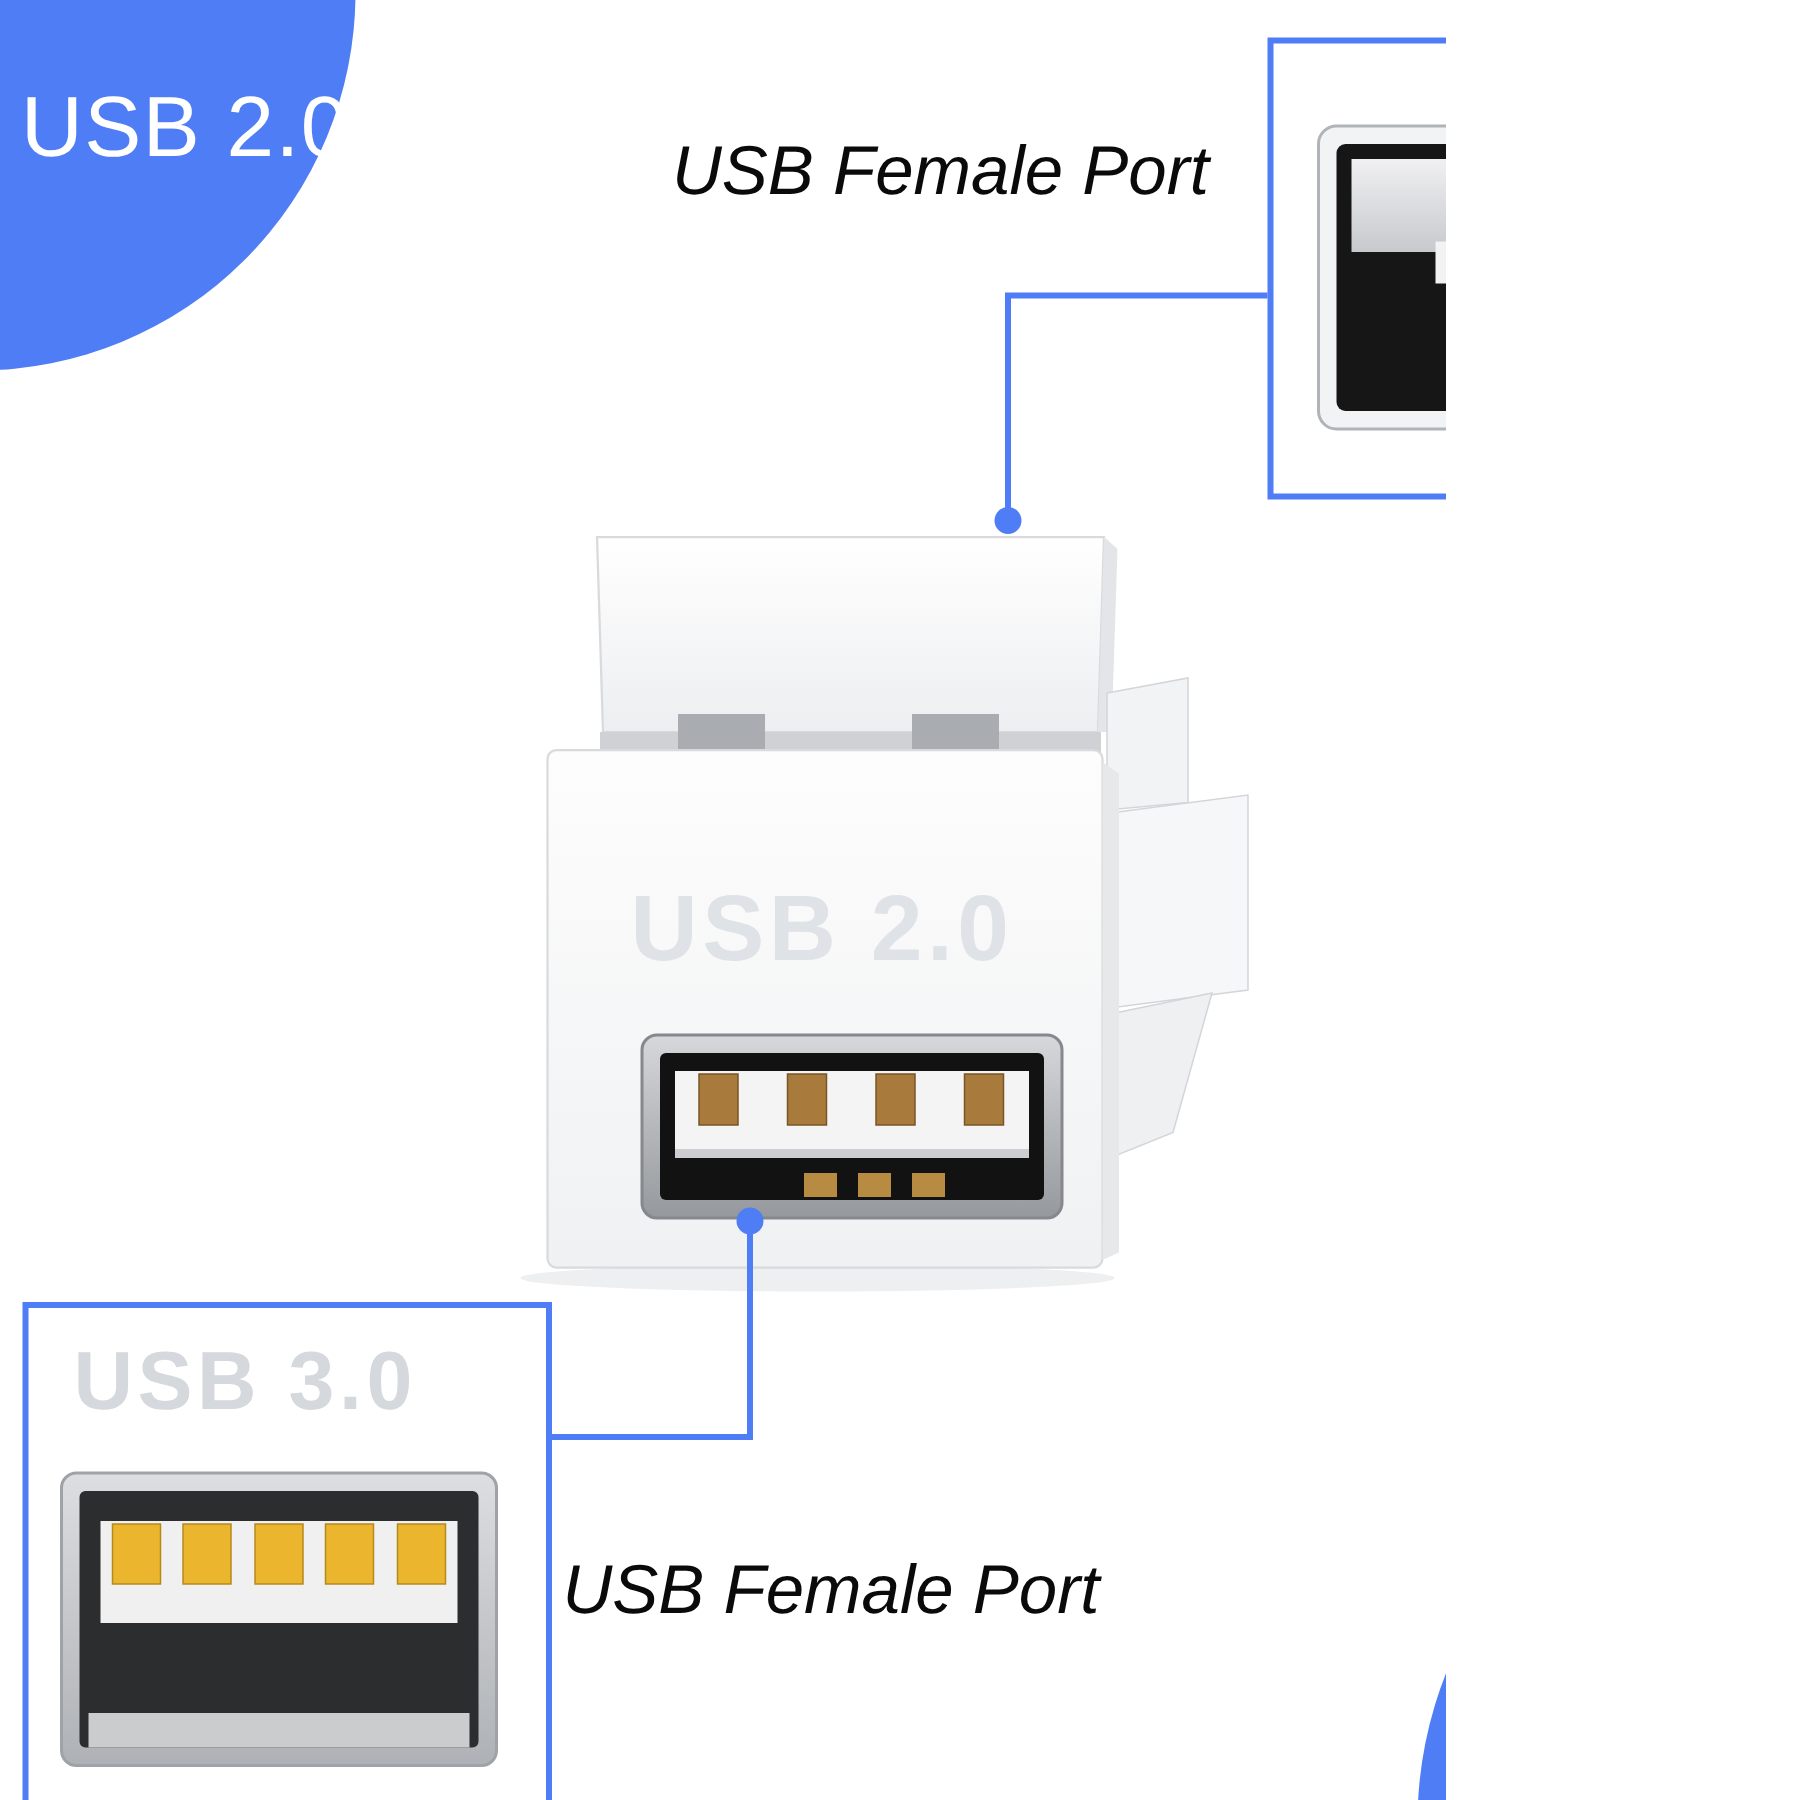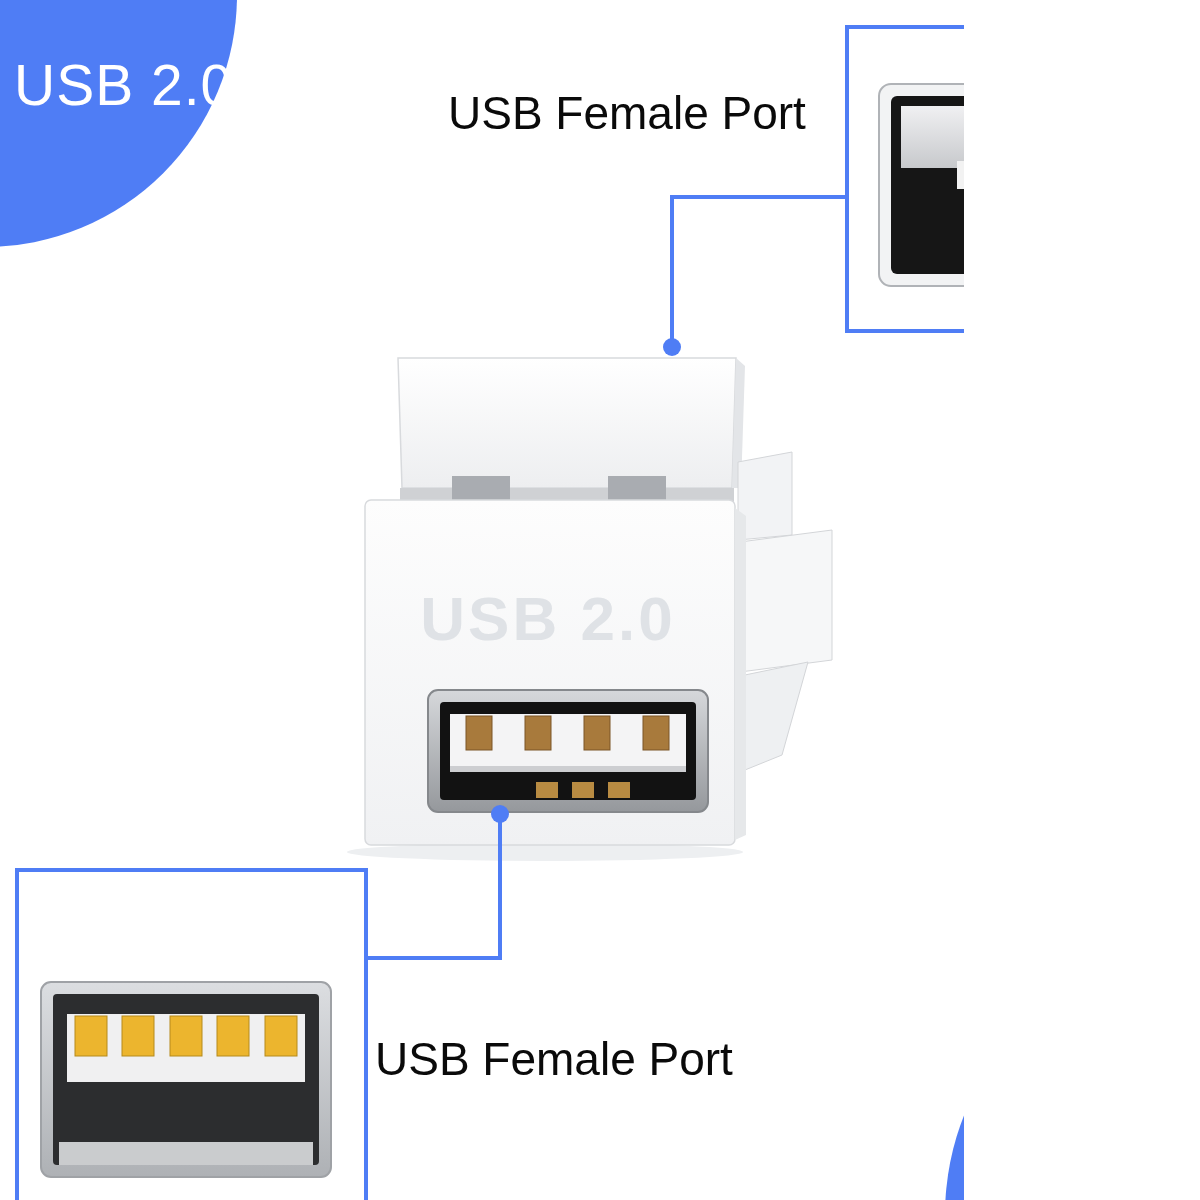--- a/index.html
+++ b/index.html
@@ -8,21 +8,21 @@
 
   
   .quarter{position:absolute;border-radius:50%;background:#4f7df5;z-index:1;}
   .q-tl{left:-267px;top:-257px;width:504px;height:504px;}
   .q-br{left:945px;top:945px;width:540px;height:540px;}
   .badge{position:absolute;color:#ffffff;z-index:2;letter-spacing:1px;}
   .badge-tl{left:14px;top:52px;font-size:57px;}
   .badge-br{left:968px;top:1092px;font-size:55px;}
 
   
-  .label{position:absolute;color:#0a0a0a;font-size:46px;z-index:3;}
+  .label{position:absolute;color:#0a0a0a;font-size:46px;z-index:3;font-style:italic;}
   .label-top{left:448px;top:86px;}
   .label-bottom{left:375px;top:1032px;}
 
   
   .overlay{position:absolute;left:0;top:0;width:1200px;height:1200px;z-index:5;pointer-events:none;}
 
   
   .inset{position:absolute;border:4px solid #4f7df5;background:#ffffff;z-index:4;overflow:hidden;}
   .inset-tr{left:845px;top:25px;width:380px;height:300px;}
   .inset-bl{left:15px;top:868px;width:345px;height:328px;}
@@ -104,20 +104,21 @@
       </defs>
       <rect x="30" y="55" width="252" height="202" rx="12" fill="#f2f3f4" stroke="#b0b3b7" stroke-width="2"></rect>
       <rect x="42" y="67" width="228" height="178" rx="6" fill="#161616"></rect>
       <rect x="52" y="77" width="208" height="62" fill="url(#gTongue)"></rect>
       <rect x="108" y="132" width="30" height="28" fill="#f2f2f2"></rect>
       <rect x="186" y="132" width="30" height="28" fill="#f2f2f2"></rect>
     </svg>
   </div>
 
   <div class="inset inset-bl">
+    <div class="inset-emboss">USB 3.0</div>
     <svg width="345" height="328" viewBox="0 0 345 328" style="position:absolute;left:0;top:0;">
       <defs>
         <linearGradient id="gRim2" x1="0" y1="0" x2="0" y2="1">
           <stop offset="0" stop-color="#dcdee1"></stop>
             <stop offset="1" stop-color="#aeb1b5"></stop>
         </linearGradient>
       </defs>
       <rect x="22" y="110" width="290" height="195" rx="10" fill="url(#gRim2)" stroke="#9fa2a6" stroke-width="2"></rect>
       <rect x="34" y="122" width="266" height="171" rx="4" fill="#2c2d2f"></rect>
       <rect x="48" y="142" width="238" height="68" fill="#f0f0f1"></rect>

